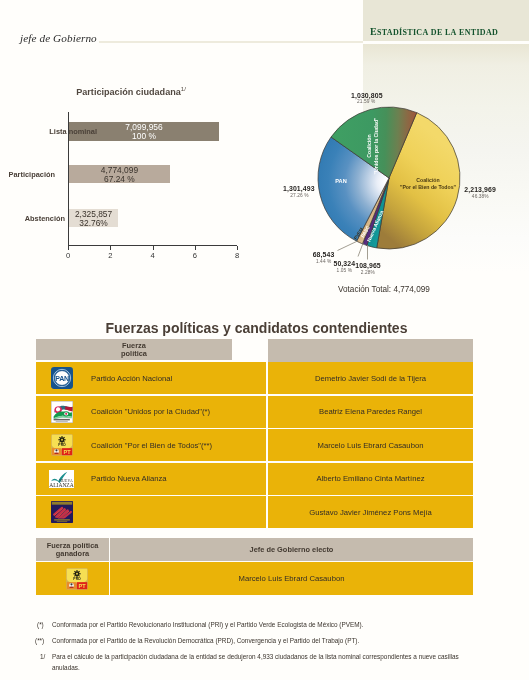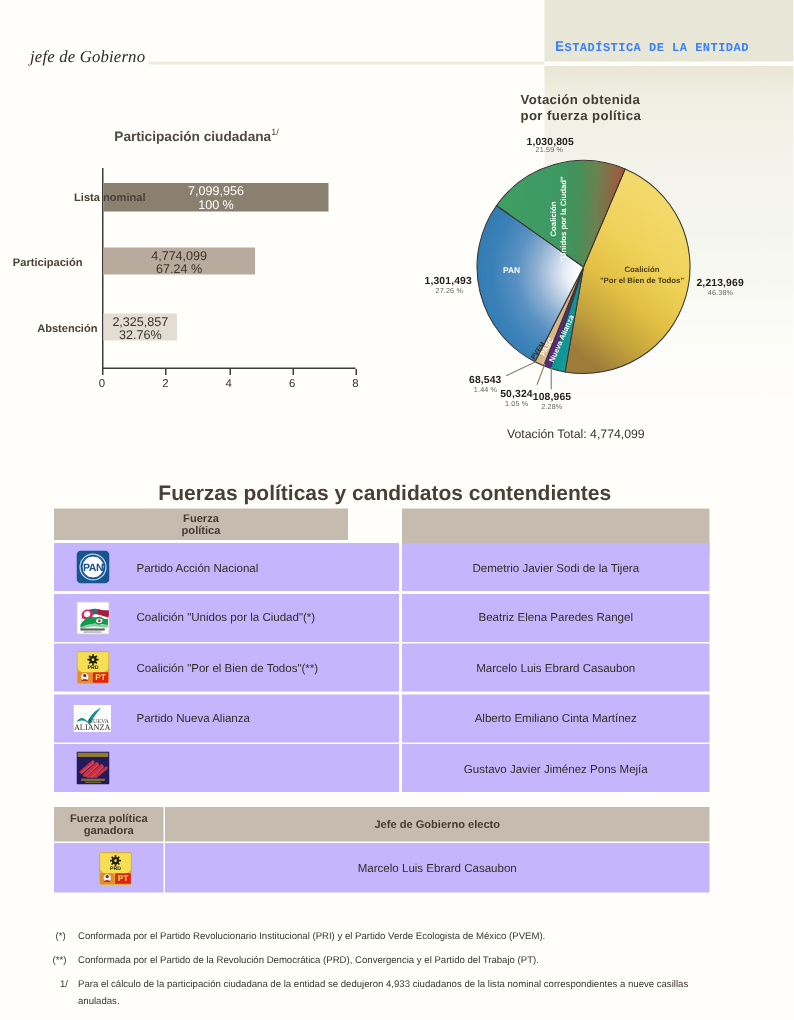--- a/index.html
+++ b/index.html
@@ -4,22 +4,22 @@
 <style>
   html,body{margin:0;padding:0;}
   body{width:529px;height:680px;background:#fffefb;font-family:"Liberation Sans",sans-serif;overflow:hidden;position:relative;}
   .page{position:absolute;left:0;top:0;width:529px;height:680px;}
 
   
   #beige-panel{position:absolute;left:363px;top:0;width:166px;height:41px;background:#e8e6d6;}
   #beige-grad{position:absolute;left:363px;top:44px;width:166px;height:228px;
      background:linear-gradient(to bottom,#e9e6d4 0%,#f0efe3 9.3%,#f3f3ea 28%,#f5f5f0 47%,#f9f9f4 66%,#fcfcfa 85%,#fffefb 100%);}
   #hdr-right{position:absolute;left:370px;top:21px;width:126px;height:12px;
-     font-family:Liberation Mono, monospace;font-weight:bold;
-     letter-spacing:.32px;color:#3b82f6;text-align:right;white-space:nowrap;}
+     font-family:Liberation Serif, serif;font-weight:bold;
+     letter-spacing:.32px;color:#14532d;text-align:right;white-space:nowrap;}
   #hdr-right .sc{font-size:8.0px;} #hdr-right .bigcap{font-size:10.0px;}
   #hdr-left{position:absolute;left:20px;top:32px;font-family:"Liberation Serif",serif;
      font-style:italic;font-size:11.2px;color:#2b2b2b;letter-spacing:.1px;}
   #hdr-rule{position:absolute;left:99px;top:41px;width:264px;height:2px;background:#eeebdd;}
 
   
   #bar-title{position:absolute;left:63px;top:86px;width:136px;text-align:center;
      font-size:9.1px;font-weight:bold;color:#514840;}
   #bar-title sup{font-size:6px;font-weight:normal;}
   .axis-v{position:absolute;left:68px;top:112px;width:1px;height:134px;background:#3b3b3b;}
@@ -37,21 +37,21 @@
      color:#443c34;line-height:11.3px;letter-spacing:.25px;}
   .pnum{position:absolute;font-size:6.9px;font-weight:bold;color:#221f1c;white-space:nowrap;letter-spacing:.1px;}
   .ppct{position:absolute;font-size:4.8px;color:#6a6560;white-space:nowrap;letter-spacing:.1px;}
   #vot-total{position:absolute;left:338px;top:285px;font-size:8.2px;color:#3a332c;}
 
   
   #tbl-title{position:absolute;left:36px;top:320px;width:441px;text-align:center;
      font-size:14px;font-weight:bold;color:#4a3f36;}
   .hdrcell{background:#c5bbae;color:#433a31;font-size:7.4px;font-weight:bold;text-align:center;
      line-height:8px;box-sizing:border-box;}
-  .bodycell{background:#c4b5fd;font-size:7.7px;color:#332d27;}
+  .bodycell{background:#eab308;font-size:7.7px;color:#332d27;}
   .logoslot{width:43px;display:flex;align-items:center;justify-content:center;flex:0 0 43px;padding-left:8px;box-sizing:border-box;}
   .pname{padding-left:12px;}
 
   
   .fn{position:absolute;font-size:6.4px;color:#3a332c;line-height:11px;}
   .fnmark{position:absolute;font-size:6.4px;color:#3a332c;line-height:11px;}
 </style>
 </head>
 <body>
 
@@ -91,24 +91,20 @@
         <div>67.24 %</div>
       </div>
       <div class="bar" style="left: 69px; top: 209px; width: 49.1337px; height: 18px; background: rgb(228, 221, 211);"></div>
       <div class="barlabel" style="left: 0px; width: 65px; top: 213.6px;">Abstención</div>
       <div class="barval" style="left: 69px; width: 49.1337px; top: 210px; color: rgb(58, 51, 44);">
         <div>2,325,857</div>
         <div>32.76%</div>
       </div>
     </div>
 
-  <div id="pie-title">
-    <div>Votación obtenida</div>
-    <div>por fuerza política</div>
-  </div>
   <div id="pie-host" style="position:absolute;left:0;top:0;width:529px;height:300px;">
       <svg width="529" height="300" style="position: absolute; left: 0px; top: 0px;">
         <defs>
           <linearGradient gradientUnits="userSpaceOnUse" x1="359.43" y1="213.24" x2="428.85" y2="130.51" id="g_pbt">
             <stop offset="0%" stop-color="#9d7c3a"></stop>
             <stop offset="22%" stop-color="#c3a23c"></stop>
             <stop offset="45%" stop-color="#e2c044"></stop>
             <stop offset="70%" stop-color="#efd158"></stop>
             <stop offset="100%" stop-color="#f3d96a"></stop>
           </linearGradient>

